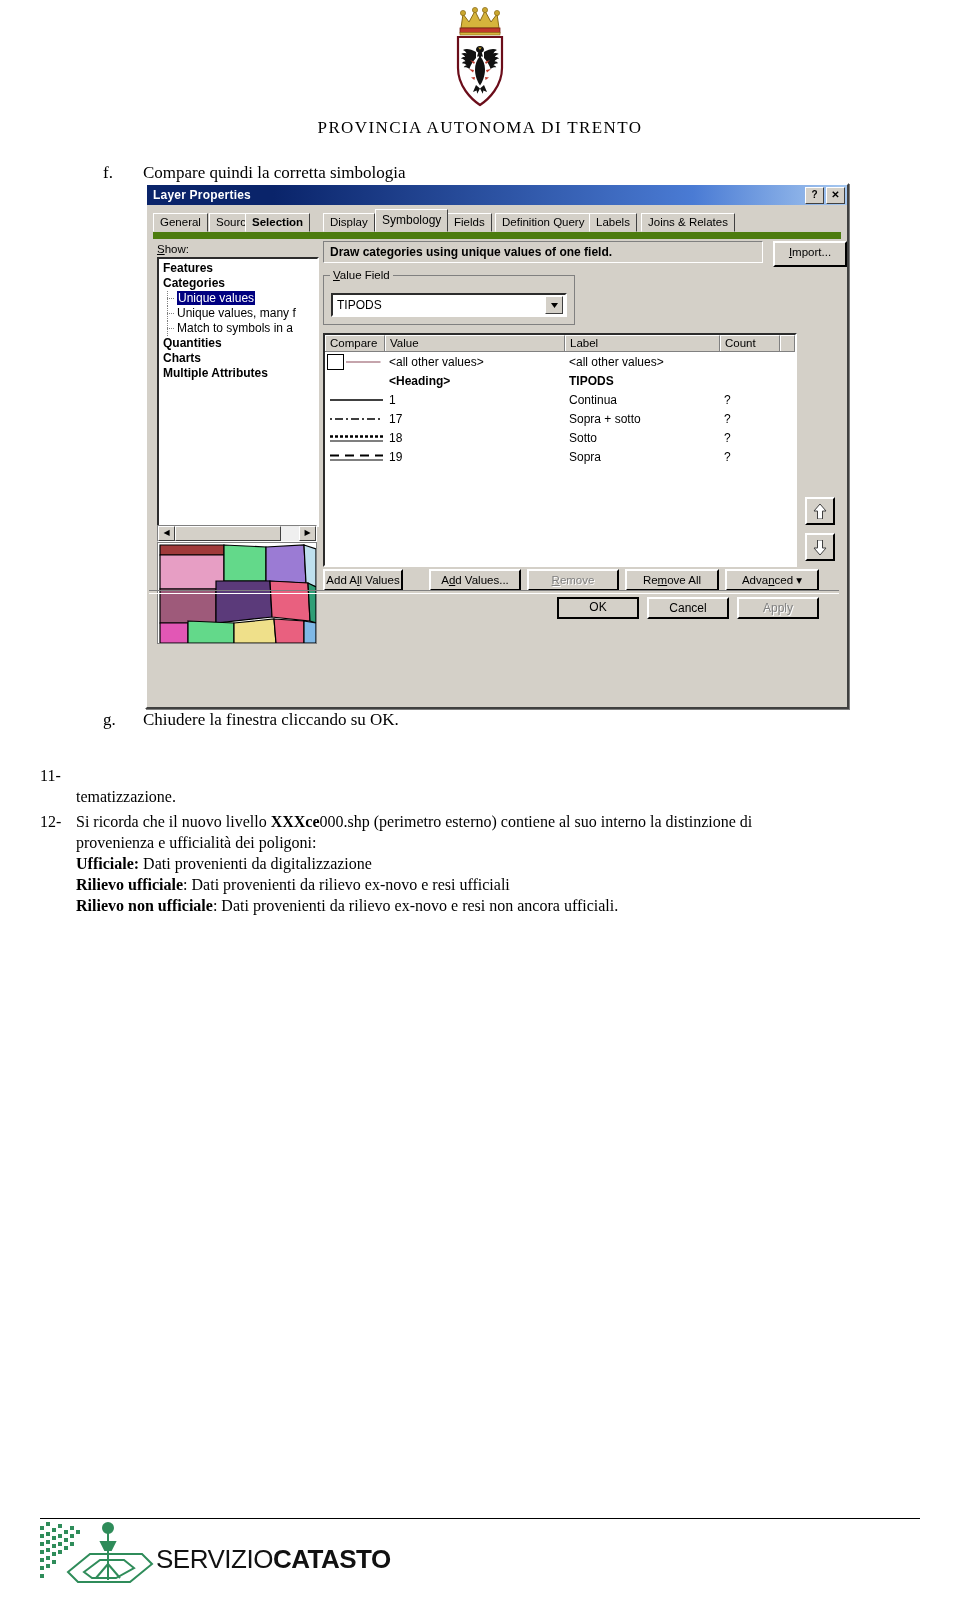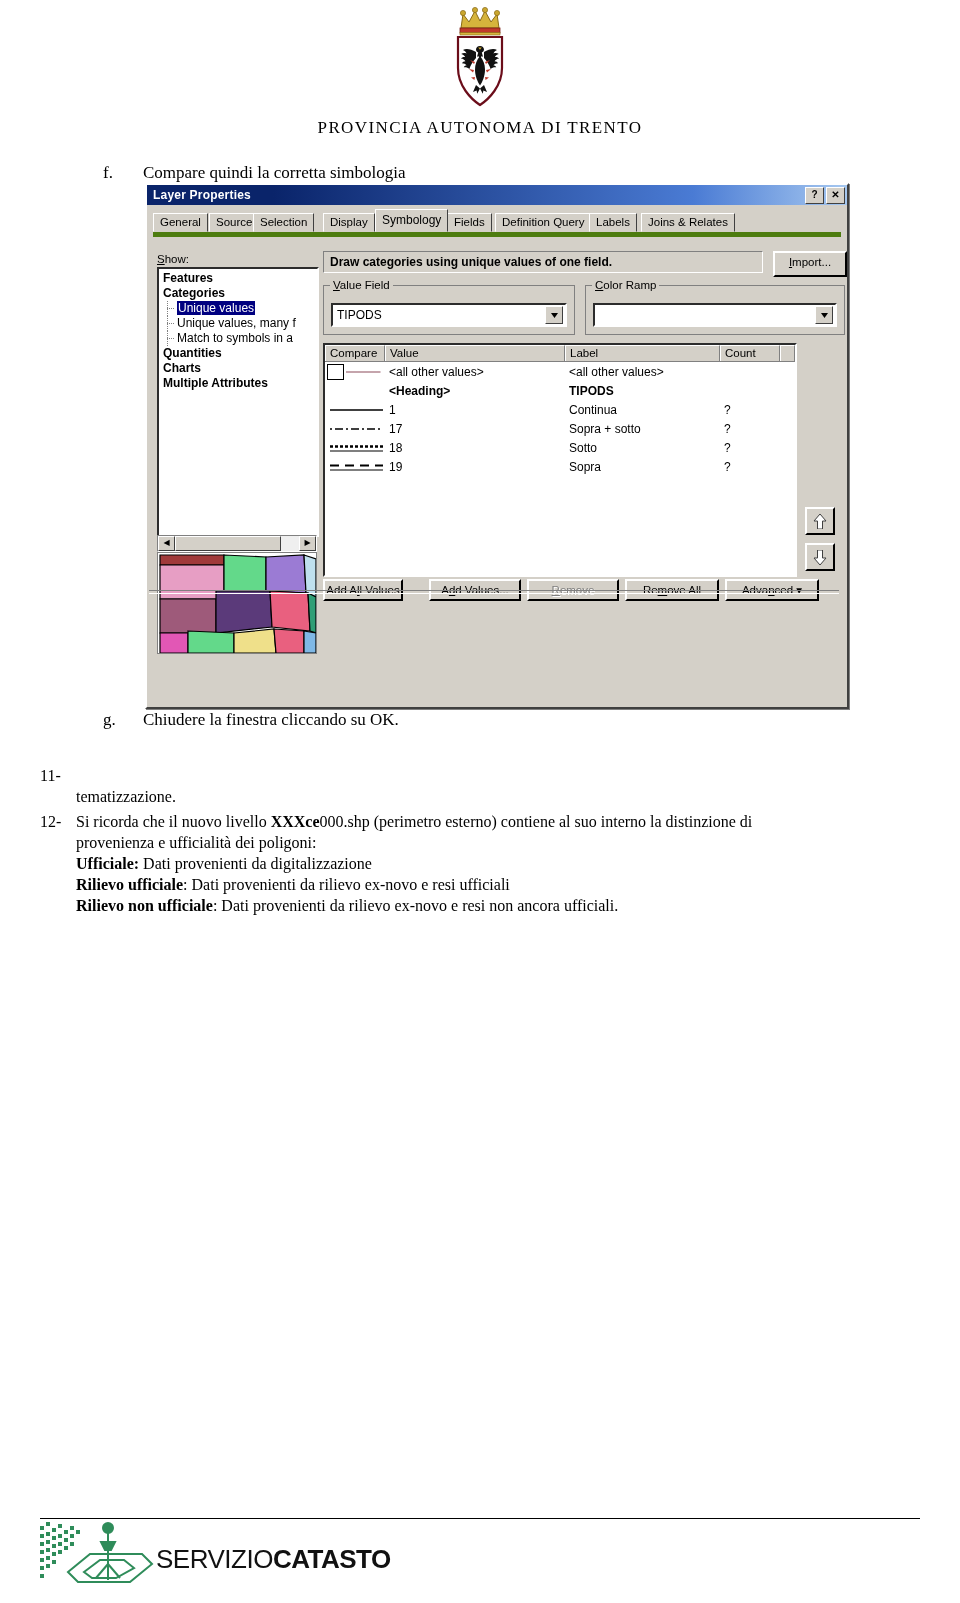--- a/index.html
+++ b/index.html
@@ -42,22 +42,22 @@
             background:linear-gradient(to right,#0a246a 0%,#0a246a 18%,#4a7bd4 78%,#a6c8f0 100%);
             display:flex;align-items:center;padding:0 2px;}
   .titlebar .tb-text{color:#fff;font-weight:bold;font-size:12px;
                      padding-left:4px;flex:1;letter-spacing:0.2px;}
   .tb-btn{width:17px;height:15px;margin-left:2px;background:#d4d0c8;
           border:1px solid;border-color:#ffffff #404040 #404040 #ffffff;
           font-size:10px;font-weight:bold;line-height:13px;text-align:center;
           color:#000;font-family:"Liberation Sans",sans-serif;cursor:default;}
 
   
-  .tabstrip{position:relative;height:21px;margin:6px 6px 12px 6px;
-            border-bottom:5px solid #4d7c0f;}
+  .tabstrip{position:relative;height:21px;margin:6px 6px 0 6px;
+            border-bottom:7px solid #4d7c0f;}
   .tab{position:absolute;bottom:0;height:17px;padding:0 6px;line-height:17px;
        background:#d4d0c8;border:1px solid;
        border-color:#ffffff #404040 #d4d0c8 #ffffff;font-size:11.5px;
        white-space:nowrap;}
   .tab.active{height:21px;line-height:20px;bottom:0;font-size:12px;
               border-bottom-color:#d4d0c8;z-index:3;}
 
   .dlg-body{position:relative;margin:0 6px;height:430px;}
 
   
@@ -223,21 +223,21 @@
 
   <div class="titlebar">
     <div class="tb-text">Layer Properties</div>
     <div class="tb-btn">?</div>
     <div class="tb-btn">✕</div>
   </div>
 
   <div class="tabstrip">
     <div class="tab" style="left:0px;">General</div>
     <div class="tab" style="left:56px;">Source</div>
-    <div class="tab" style="left:100px;">Selection</div>
+    <div class="tab" style="left:92px;font-weight:bold;">Selection</div>
     <div class="tab" style="left:170px;">Display</div>
     <div class="tab active" style="left:222px;">Symbology</div>
     <div class="tab" style="left:294px;">Fields</div>
     <div class="tab" style="left:342px;">Definition Query</div>
     <div class="tab" style="left:436px;">Labels</div>
     <div class="tab" style="left:488px;">Joins &amp; Relates</div>
   </div>
 
   <div class="dlg-body">
 
@@ -293,31 +293,20 @@
       <div class="combo">
         <div class="cval">TIPODS</div>
         <div class="carrow">
           <svg width="7" height="5" viewBox="0 0 7 5">
               <path d="M0 0 L7 0 L3.5 5 Z" fill="#000"></path>
             </svg>
         </div>
       </div>
     </div>
 
-    <div class="grp grp-cr">
-      <div class="grp-lbl"><u>C</u><span>olor Ramp</span></div>
-      <div class="combo">
-        <div class="cval"></div>
-        <div class="carrow">
-          <svg width="7" height="5" viewBox="0 0 7 5">
-              <path d="M0 0 L7 0 L3.5 5 Z" fill="#000"></path>
-            </svg>
-        </div>
-      </div>
-    </div>
 
     <div class="tbl">
       <div class="thead">
         <div class="th c0">Compare</div>
         <div class="th c1">Value</div>
         <div class="th c2">Label</div>
         <div class="th c3">Count</div>
         <div class="th c4"></div>
       </div>
 
@@ -403,20 +392,25 @@
       <div class="wbtn" style="left:106px;width:92px;">A<u>d</u>d Values...</div>
       <div class="wbtn disabled" style="left:204px;width:92px;"><u>R</u>emove</div>
       <div class="wbtn" style="left:302px;width:94px;">Re<u>m</u>ove All</div>
       <div class="wbtn" style="left:402px;width:94px;">Adva<u>n</u>ced ▾</div>
     </div>
 
   </div>
 
   <div class="sep"></div>
 
+  <div class="footbtns">
+    <div class="fbtn default" style="left:410px;">OK</div>
+    <div class="fbtn" style="left:500px;">Cancel</div>
+    <div class="fbtn disabled" style="left:590px;">Apply</div>
+  </div>
 </div>
 
 <div class="step-g">
   <span class="marker">g.</span><span>Chiudere la finestra cliccando su OK.</span>
 </div>
 
 <div class="para p11">
   <span class="num">11-</span>
   <span class="txt">
     <br>

